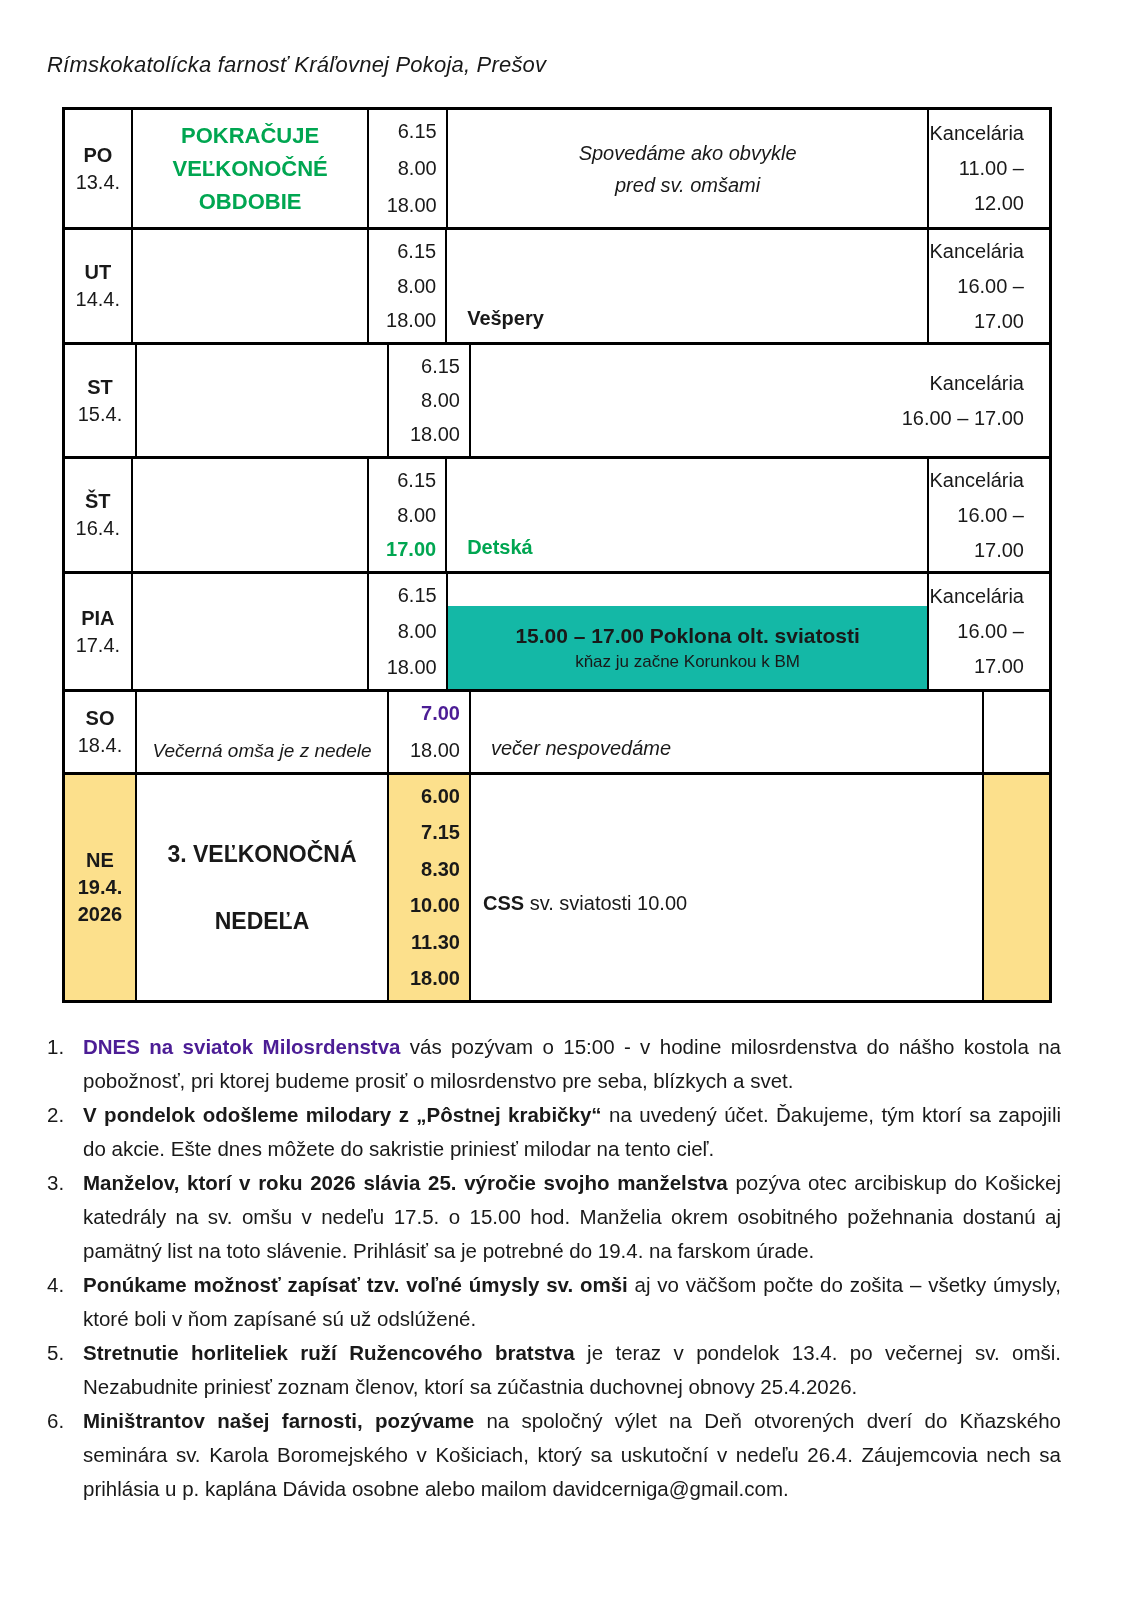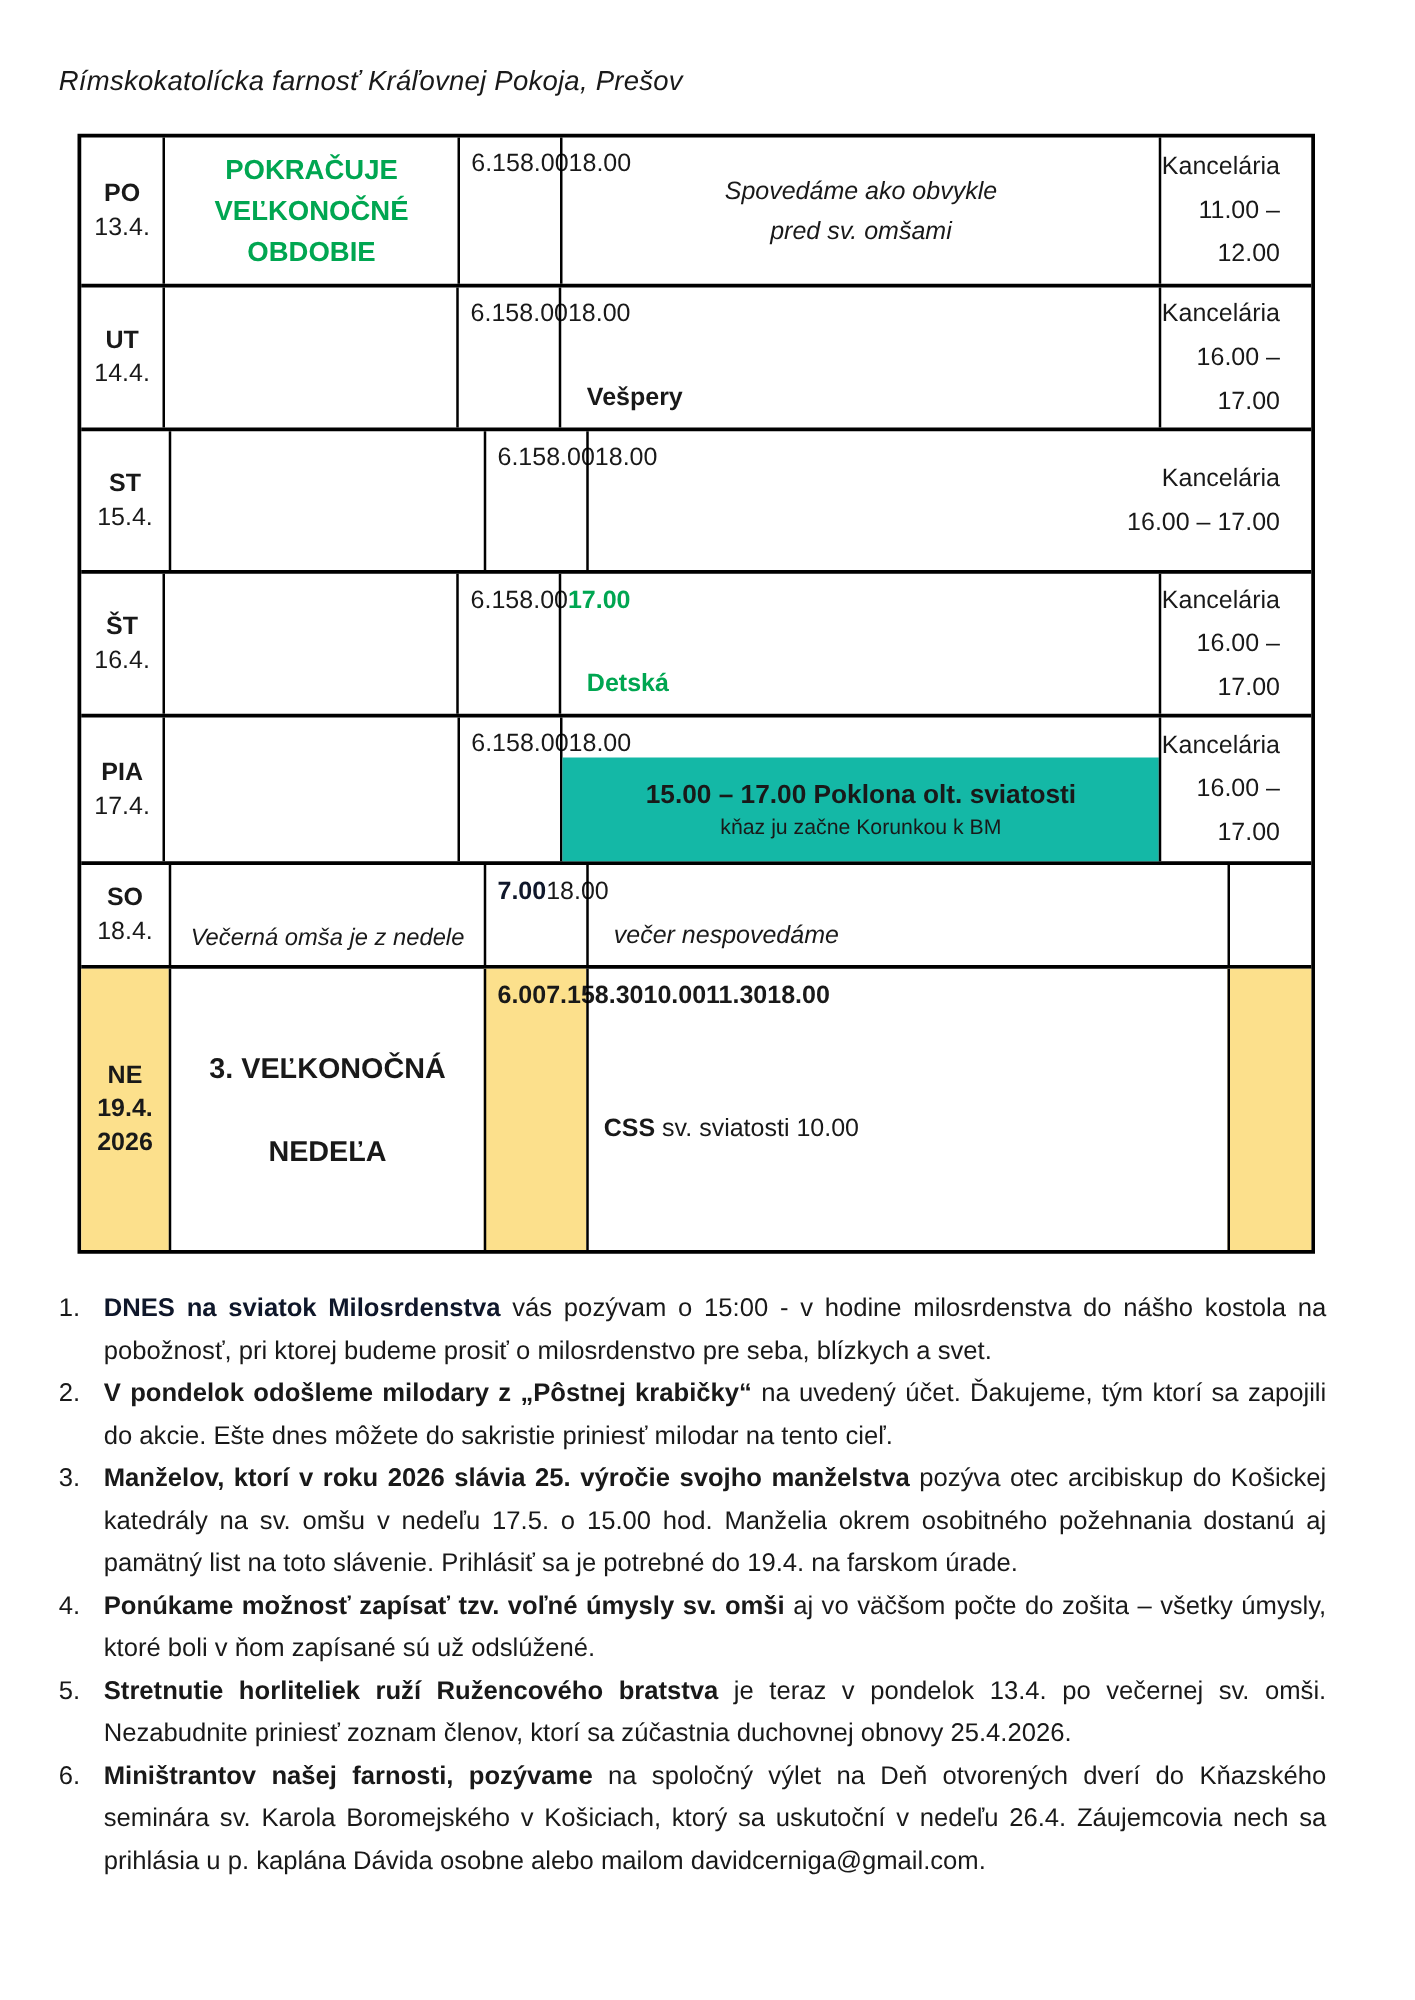--- a/index.html
+++ b/index.html
@@ -10,29 +10,29 @@
 
   
   .sched{position:absolute;left:62px;top:107px;width:990px;border:3px solid #000;box-sizing:border-box;background:#fff;}
   .srow{display:flex;box-sizing:border-box;border-top:3px solid #000;}
   .srow:first-child{border-top:none;}
   .cell{box-sizing:border-box;border-left:2px solid #000;position:relative;}
   .cell:first-child{border-left:none;}
   .c-day{width:70px;display:flex;flex-direction:column;align-items:center;justify-content:center;font-size:20px;line-height:1.35;}
   .c-day .d{font-weight:bold;}
   .c-note{width:252px;display:flex;flex-direction:column;align-items:center;justify-content:center;text-align:center;}
-  .c-time{width:82px;display:flex;flex-direction:row;justify-content:space-between;align-items:flex-start;padding:10px 9px;font-size:20px;}
+  .c-time{width:82px;display:flex;flex-direction:column;justify-content:space-between;align-items:flex-end;padding:10px 9px;font-size:20px;}
   .c-event{width:513px;font-size:20px;}
   .c-office{flex:1;display:flex;flex-direction:column;justify-content:center;align-items:flex-end;padding-right:25px;font-size:20px;line-height:1.75;text-align:right;}
 
   .r0{height:117px;} .r1{height:115px;} .r2{height:114px;} .r3{height:115px;}
   .r4{height:118px;} .r5{height:83px;} .r6{height:228px;}
 
   .green{color:#00A651;}
-  .red{color:#0f172a;}
+  .red{color:#4c1d95;}
   .bold{font-weight:bold;}
   .italic{font-style:italic;}
 
   .note-green{font-weight:bold;color:#00A651;font-size:22px;line-height:1.5;}
   .note-sunday{font-weight:bold;font-size:23px;line-height:1.5;gap:32px;}
   .note-bottom{justify-content:flex-end;padding-bottom:10px;font-style:italic;font-size:19px;}
 
   .ev-center{display:flex;flex-direction:column;align-items:center;justify-content:center;text-align:center;font-style:italic;line-height:1.6;}
   .ev-bottom{display:flex;align-items:flex-end;padding:0 0 12px 20px;}
   .ev-middle{display:flex;align-items:center;padding-left:12px;}

